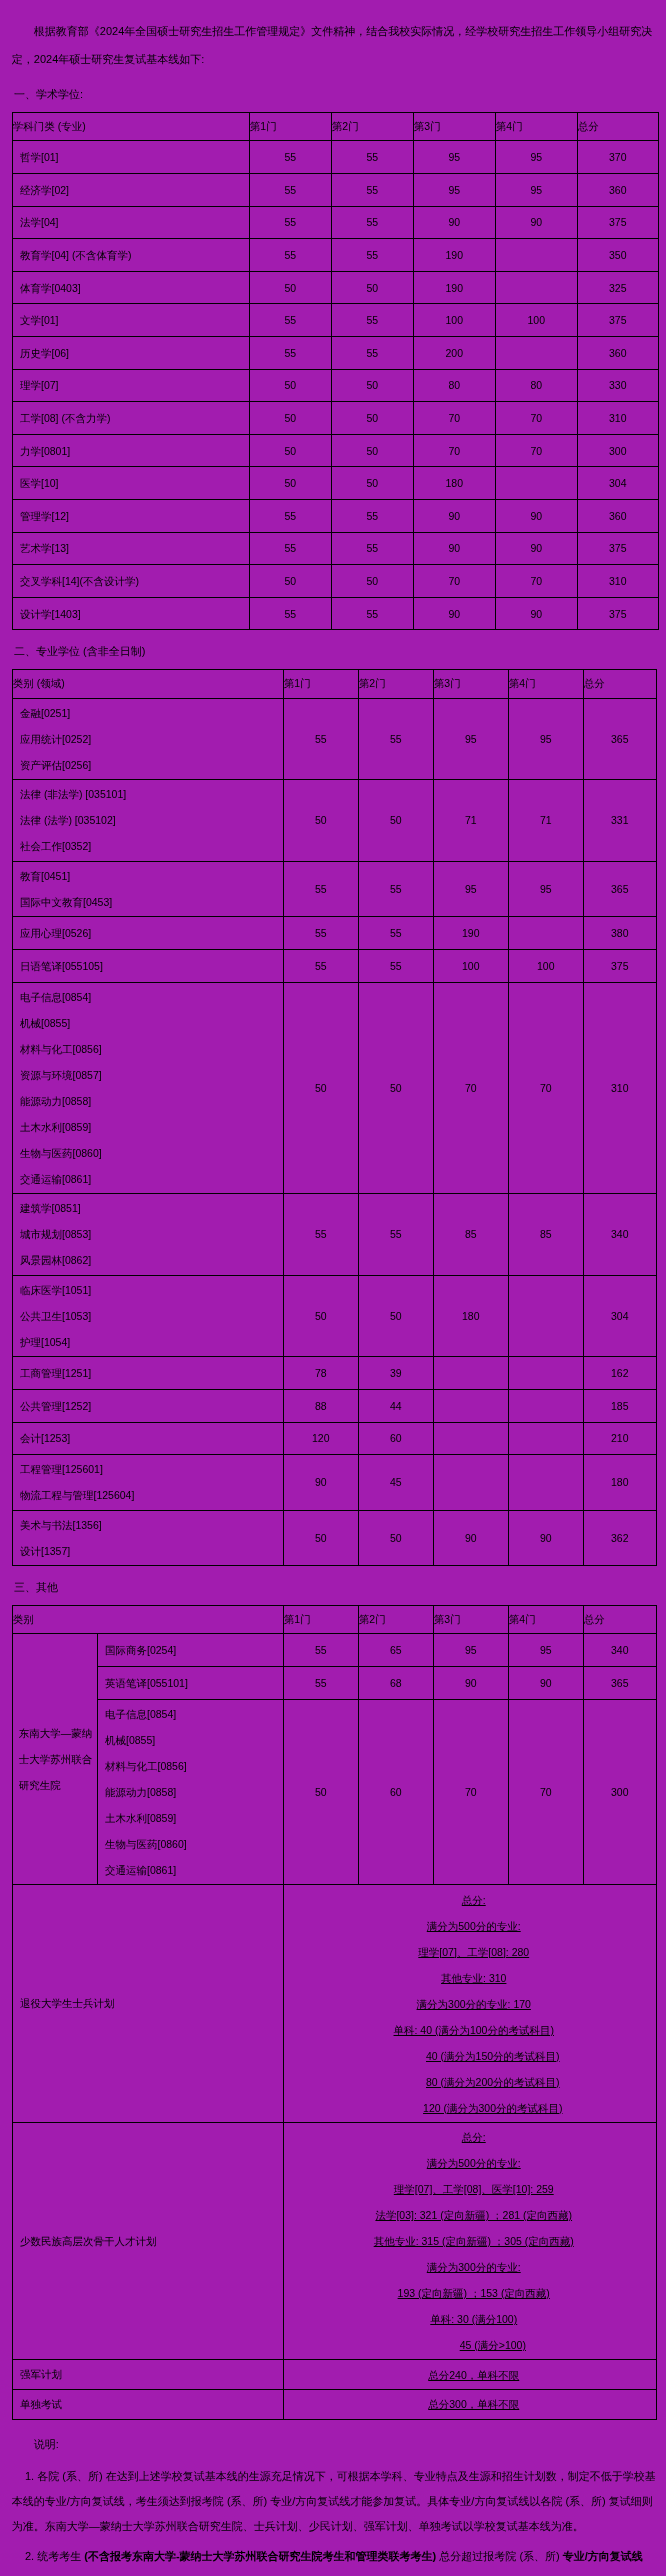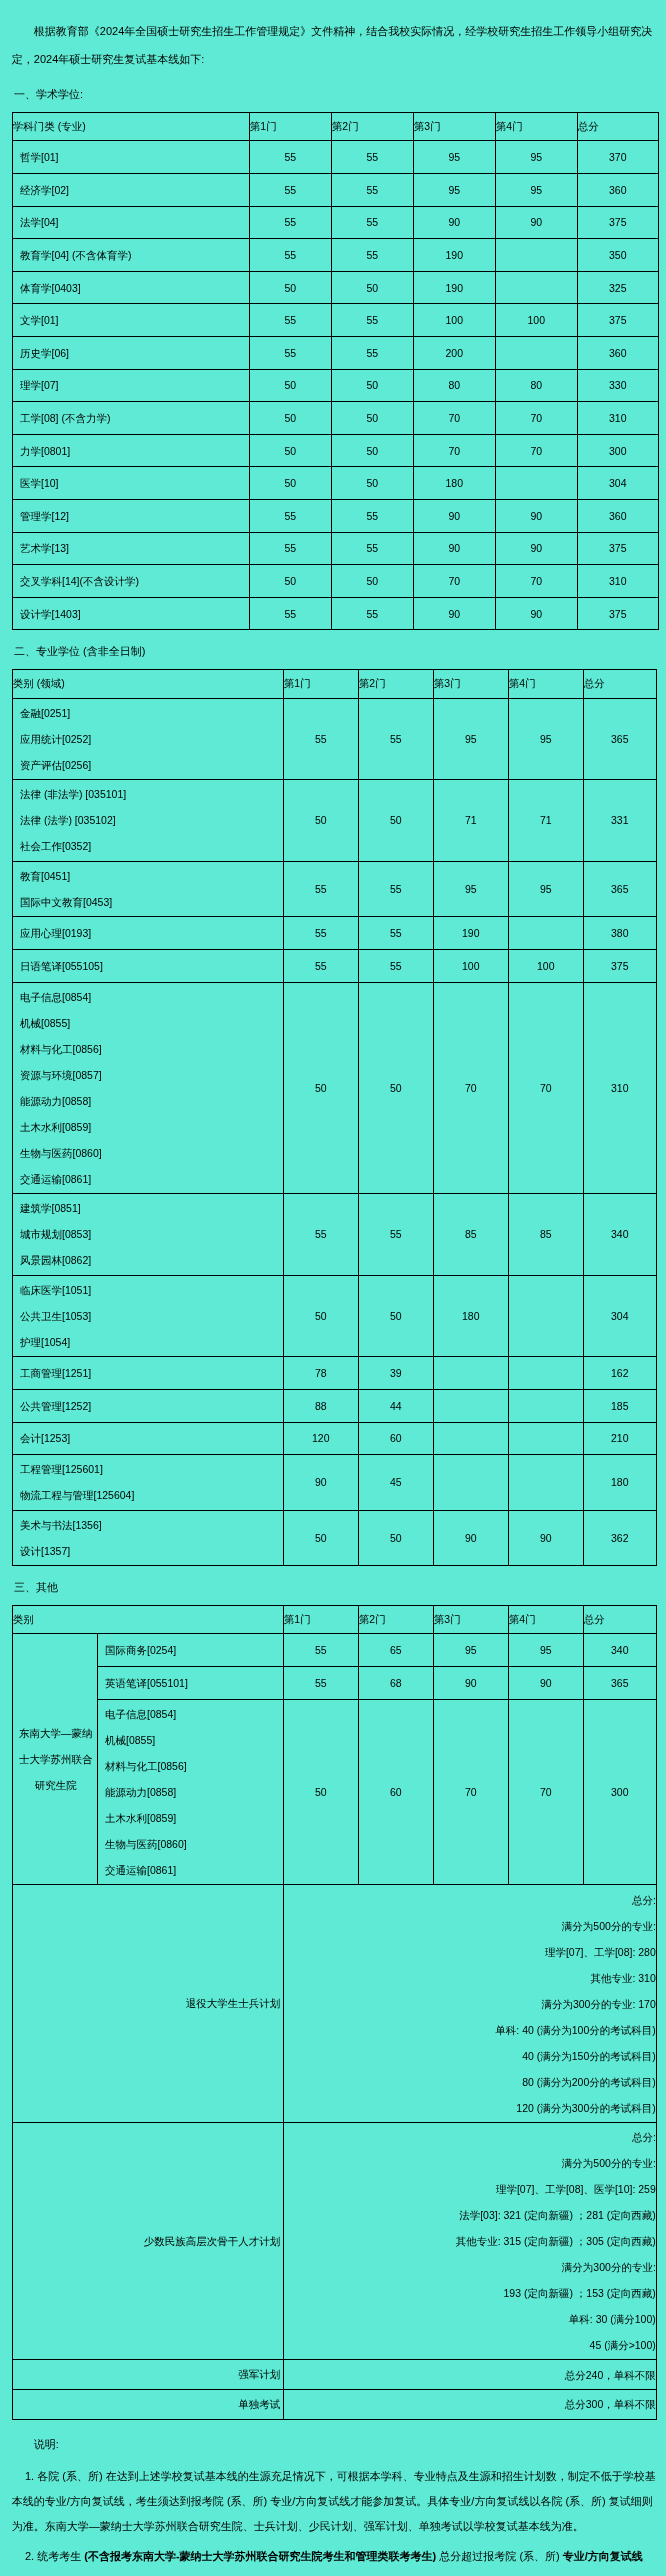--- a/index.html
+++ b/index.html
@@ -1,31 +1,31 @@
 <!DOCTYPE html>
 <html style="font-size:10.5px"><head>
 <meta charset="utf-8">
 <style>
   html,body{margin:0;padding:0;background:#fff;color:#000;
     font-family:"Liberation Sans","DejaVu Sans",sans-serif;}
-  .page{width:666px;height:2576px;overflow:hidden;background:#5eead4;}
+  .page{width:666px;height:2576px;overflow:hidden;background:#a21caf;}
   .doc{padding:0 9.2px 0 11.8px;}
   .intro{font-size:11px;line-height:27.5px;text-indent:2em;margin:18.3px 0 0;}
   .sec{font-size:11px;line-height:27.5px;margin:7.9px 0 0;text-indent:0.2em;}
   table{border-collapse:collapse;table-layout:fixed;width:645px;margin-top:3.3px;}
   th,td{border:0.7px solid #000;font-size:10.5px;font-weight:400;padding:0;
     vertical-align:middle;overflow:hidden;}
   th{height:27.5px;text-align:left;font-weight:400;}
   td.lbl{text-align:left;padding:1.3px 2.6px 1.3px 7.2px;}
   td.num{text-align:center;}
   tr.single td{height:29px;}
   .cl{line-height:26px;white-space:nowrap;}
-  td.grp{text-align:center;padding:1.3px 3.9px 1.3px 5.9px;line-height:26px;}
-  td.plan{text-align:right;padding:1.3px 2.6px 1.3px 7.2px;line-height:25px;}
-  td.pd{text-align:right;padding:1.3px 0;}
+  td.grp{text-align:left;padding:1.3px 3.9px 1.3px 5.9px;line-height:26px;}
+  td.plan{text-align:left;padding:1.3px 2.6px 1.3px 7.2px;line-height:25px;}
+  td.pd{text-align:center;padding:1.3px 0;text-decoration:underline;}
   .pl{line-height:26px;padding-left:7.9px;white-space:nowrap;}
   .pl.ind{padding-left:46px;}
   .notes-label{font-size:11px;line-height:27.5px;text-indent:2em;margin:11.8px 0 0;}
   .note{font-size:11px;line-height:25px;text-indent:1.2em;margin:5px 0 0;}
   .note b{font-weight:700;}
 </style>
 </head>
 <body>
 
 <div class="page">
@@ -258,21 +258,21 @@
               <div class="cl">国际中文教育[0453]</div>
             </td>
             <td class="num">55</td>
             <td class="num">55</td>
             <td class="num">95</td>
             <td class="num">95</td>
             <td class="num">365</td>
           </tr>
           <tr class="single">
             <td class="lbl">
-              <div class="cl">应用心理[0193]</div>
+              <div class="cl">应用心理[0526]</div>
             </td>
             <td class="num">55</td>
             <td class="num">55</td>
             <td class="num">190</td>
             <td class="num"></td>
             <td class="num">380</td>
           </tr>
           <tr class="single">
             <td class="lbl">
               <div class="cl">日语笔译[055105]</div>

